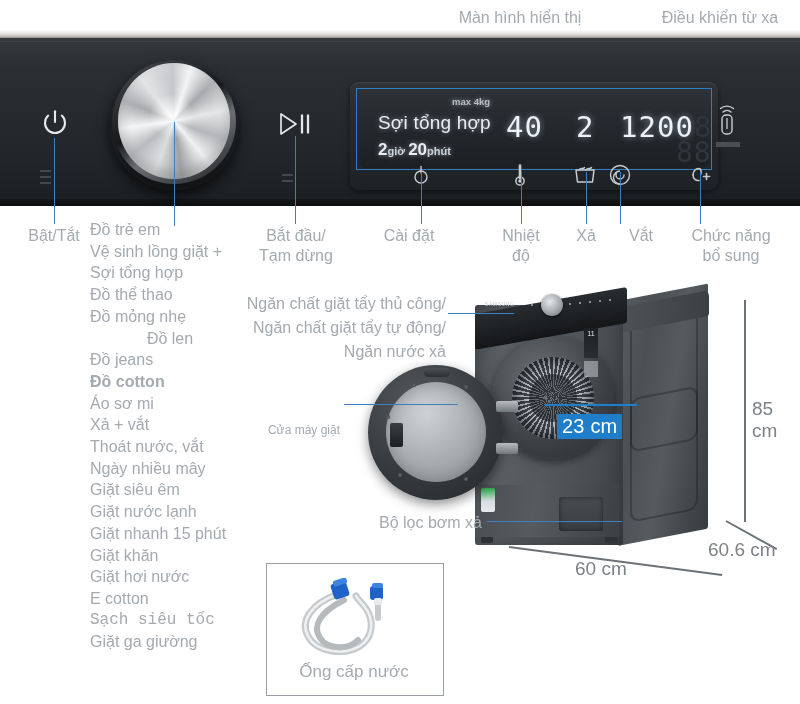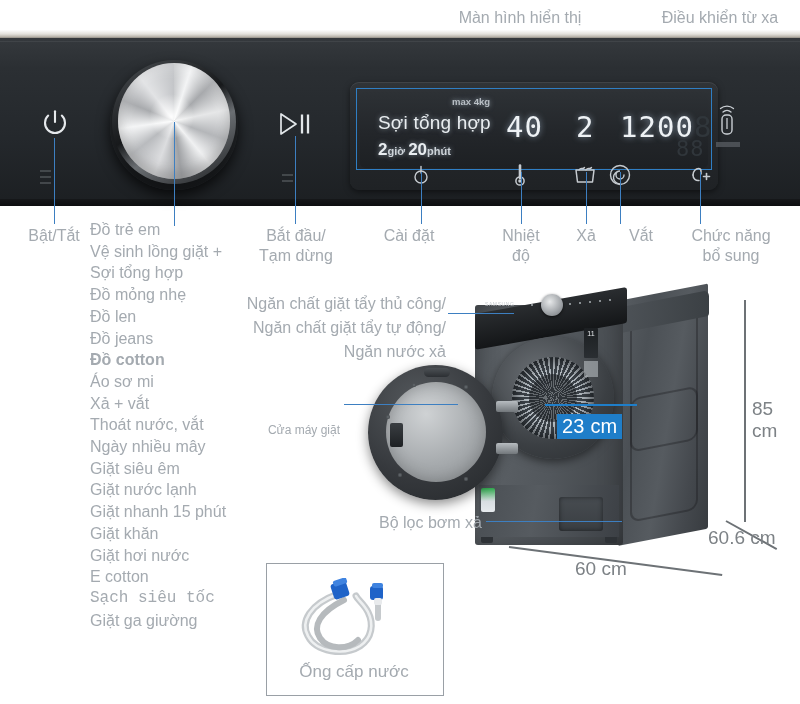--- a/index.html
+++ b/index.html
@@ -60,21 +60,21 @@
   #lcd-time{left:378px;top:140px;font-size:11px;color:#cdd3d8;}
   #lcd-time .big{font-size:17px;color:#e9edf0;}
   .seg{font-family:"DejaVu Sans Mono","Liberation Mono",monospace;
     font-size:29px;letter-spacing:1px;color:#eef2f5;
     text-shadow:0 0 6px rgba(190,215,240,.6);}
   #lcd-temp{left:506px;top:110px;}
   #lcd-rinse{left:576px;top:110px;}
   #lcd-spin{left:620px;top:110px;}
   .seg-ghost{color:#30363b;text-shadow:none;}
   #lcd-ghost1{left:694px;top:110px;}
-  #lcd-ghost2{left:676px;top:136px;font-size:22px;}
+  #lcd-ghost2{left:676px;top:136px;font-size:28px;}
 
   
   #display-hl{left:356px;top:88px;width:354px;height:80px;border:1.6px solid #2f7ec4;}
 
   
   .tbtn{position:absolute;color:#c6cbd0;}
   
   #remote-icon{left:716px;top:104px;width:22px;height:34px;}
   #remote-txt{left:716px;top:142px;width:24px;height:5px;background:#5c6166;opacity:.7;}
 
@@ -151,21 +151,21 @@
   #arrow23{left:545px;top:404px;width:92px;height:2px;background:#1f7ec9;}
 
   
   #dim-h-line{left:744px;top:300px;width:2px;height:222px;background:#6d7276;}
   #dim-h-txt{left:752px;top:398px;font-size:19px;color:#7d8286;}
   #dim-w-line{left:509px;top:546px;width:215px;height:2px;background:#6d7276;
     transform:rotate(7.5deg);transform-origin:left center;}
   #dim-w-txt{left:575px;top:558px;font-size:19px;color:#7d8286;}
   #dim-d-line{left:726px;top:520px;width:58px;height:2px;background:#6d7276;
     transform:rotate(29deg);transform-origin:left center;}
-  #dim-d-txt{left:708px;top:527px;font-size:19px;color:#7d8286;}
+  #dim-d-txt{left:708px;top:539px;font-size:19px;color:#7d8286;}
 
   
   #hose-box{left:266px;top:563px;width:176px;height:131px;border:1.3px solid #9aa0a6;background:#fff;}
   #hose-img{left:286px;top:578px;width:136px;height:88px;}
   #hose-label{left:266px;top:662px;width:176px;text-align:center;font-size:17px;color:#a4aab0;}
 </style>
 </head>
 <body>
 
 <div class="abs lbl ctr" style="left:420px;top:8px;width:200px;">Màn hình hiển thị</div>
@@ -284,22 +284,23 @@
 độ</div>
 <div class="abs lbl ctr" style="left:562px;top:226px;width:48px;">Xả</div>
 <div class="abs lbl ctr" style="left:614px;top:226px;width:54px;">Vắt</div>
 <div class="abs lbl ctr" style="left:666px;top:226px;width:130px;">Chức năng
 bổ sung</div>
 
 <div class="abs" id="program-list" style="left:90px;top:219px;width:160px;">
   <div class="lbl" style="line-height:21.7px;">Đồ trẻ em</div>
   <div class="lbl" style="line-height:21.7px;">Vệ sinh lồng giặt +</div>
   <div class="lbl" style="line-height:21.7px;">Sợi tổng hợp</div>
+  <div class="lbl" style="line-height:21.7px;">Đồ thể thao</div>
   <div class="lbl" style="line-height:21.7px;">Đồ mỏng nhẹ</div>
-  <div class="lbl" style="line-height:21.7px;">Đồ len</div>
+  <div class="lbl" style="line-height:21.7px;text-align:center;">Đồ len</div>
   <div class="lbl" style="line-height:21.7px;">Đồ jeans</div>
   <div class="lbl" style="line-height:21.7px;font-weight:bold;">Đồ cotton</div>
   <div class="lbl" style="line-height:21.7px;">Áo sơ mi</div>
   <div class="lbl" style="line-height:21.7px;">Xả + vắt</div>
   <div class="lbl" style="line-height:21.7px;">Thoát nước, vắt</div>
   <div class="lbl" style="line-height:21.7px;">Ngày nhiều mây</div>
   <div class="lbl" style="line-height:21.7px;">Giặt siêu êm</div>
   <div class="lbl" style="line-height:21.7px;">Giặt nước lạnh</div>
   <div class="lbl" style="line-height:21.7px;">Giặt nhanh 15 phút</div>
   <div class="lbl" style="line-height:21.7px;">Giặt khăn</div>

